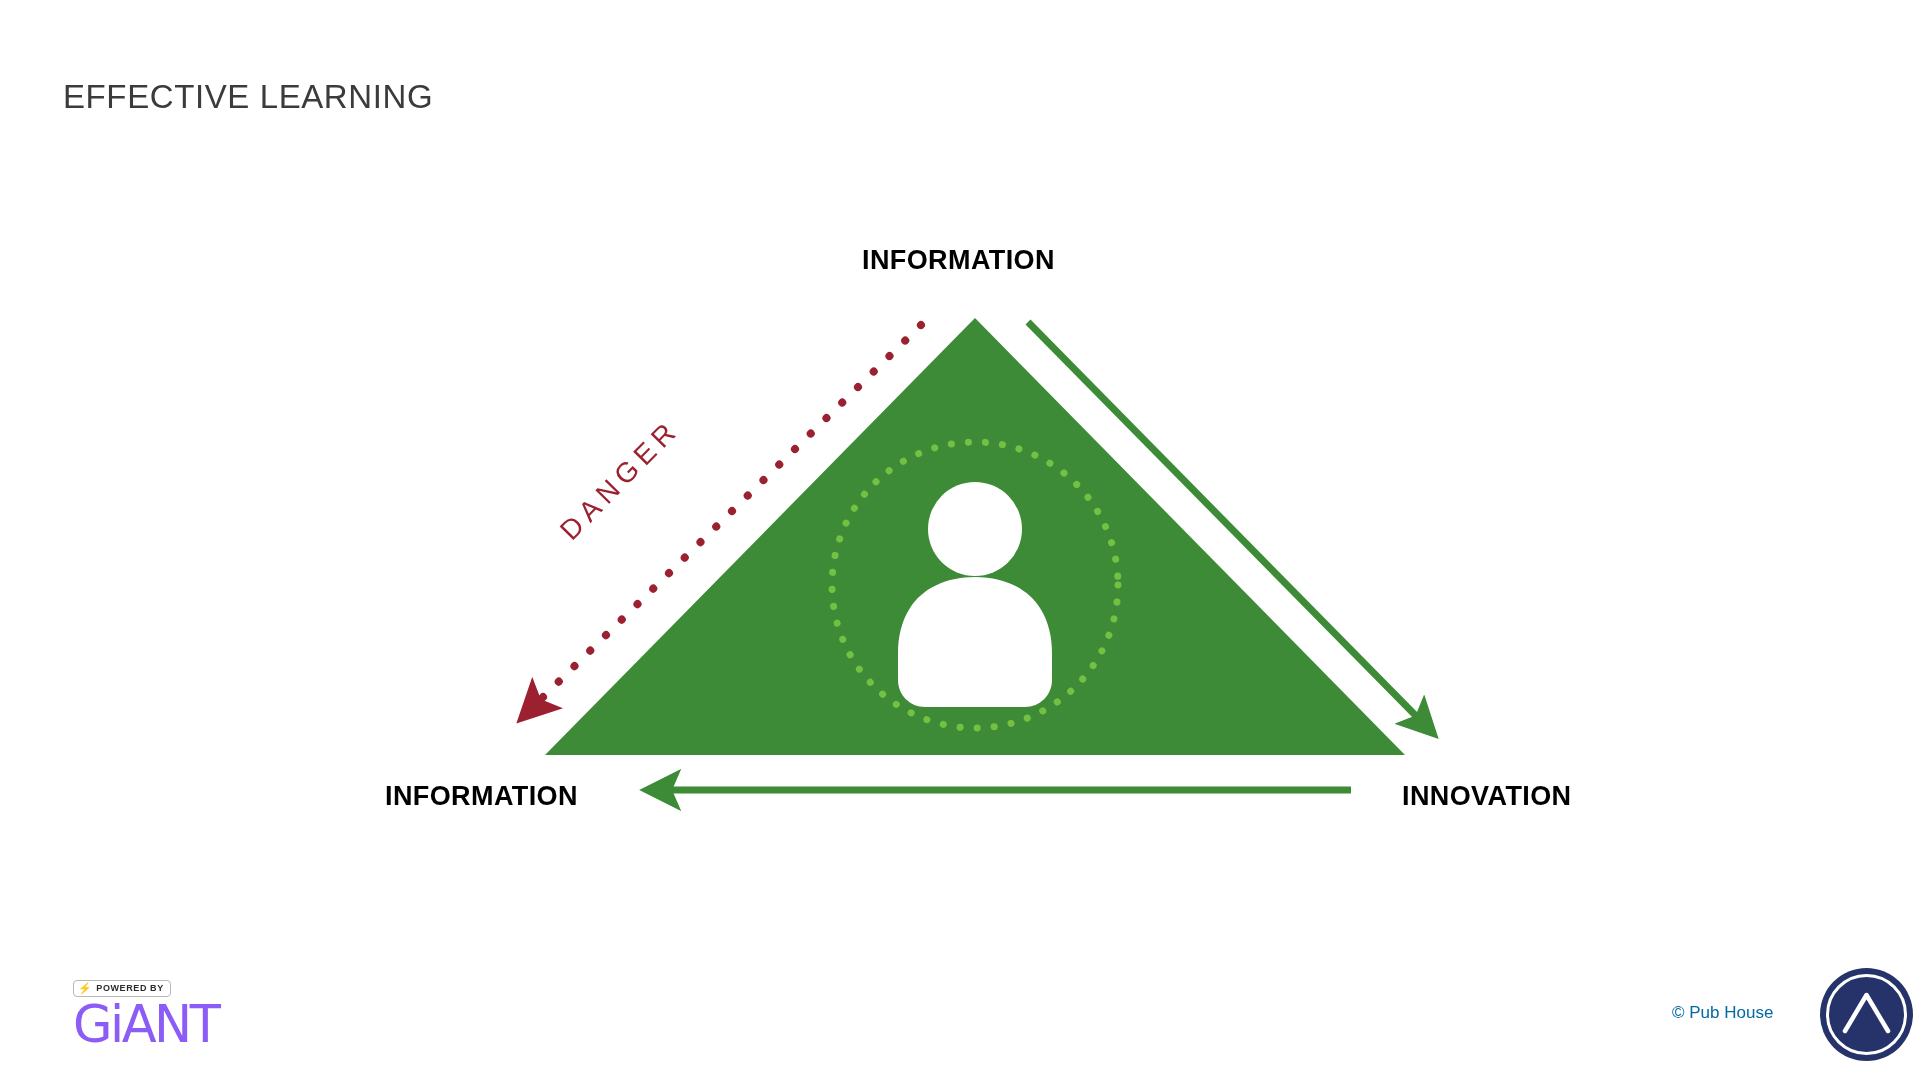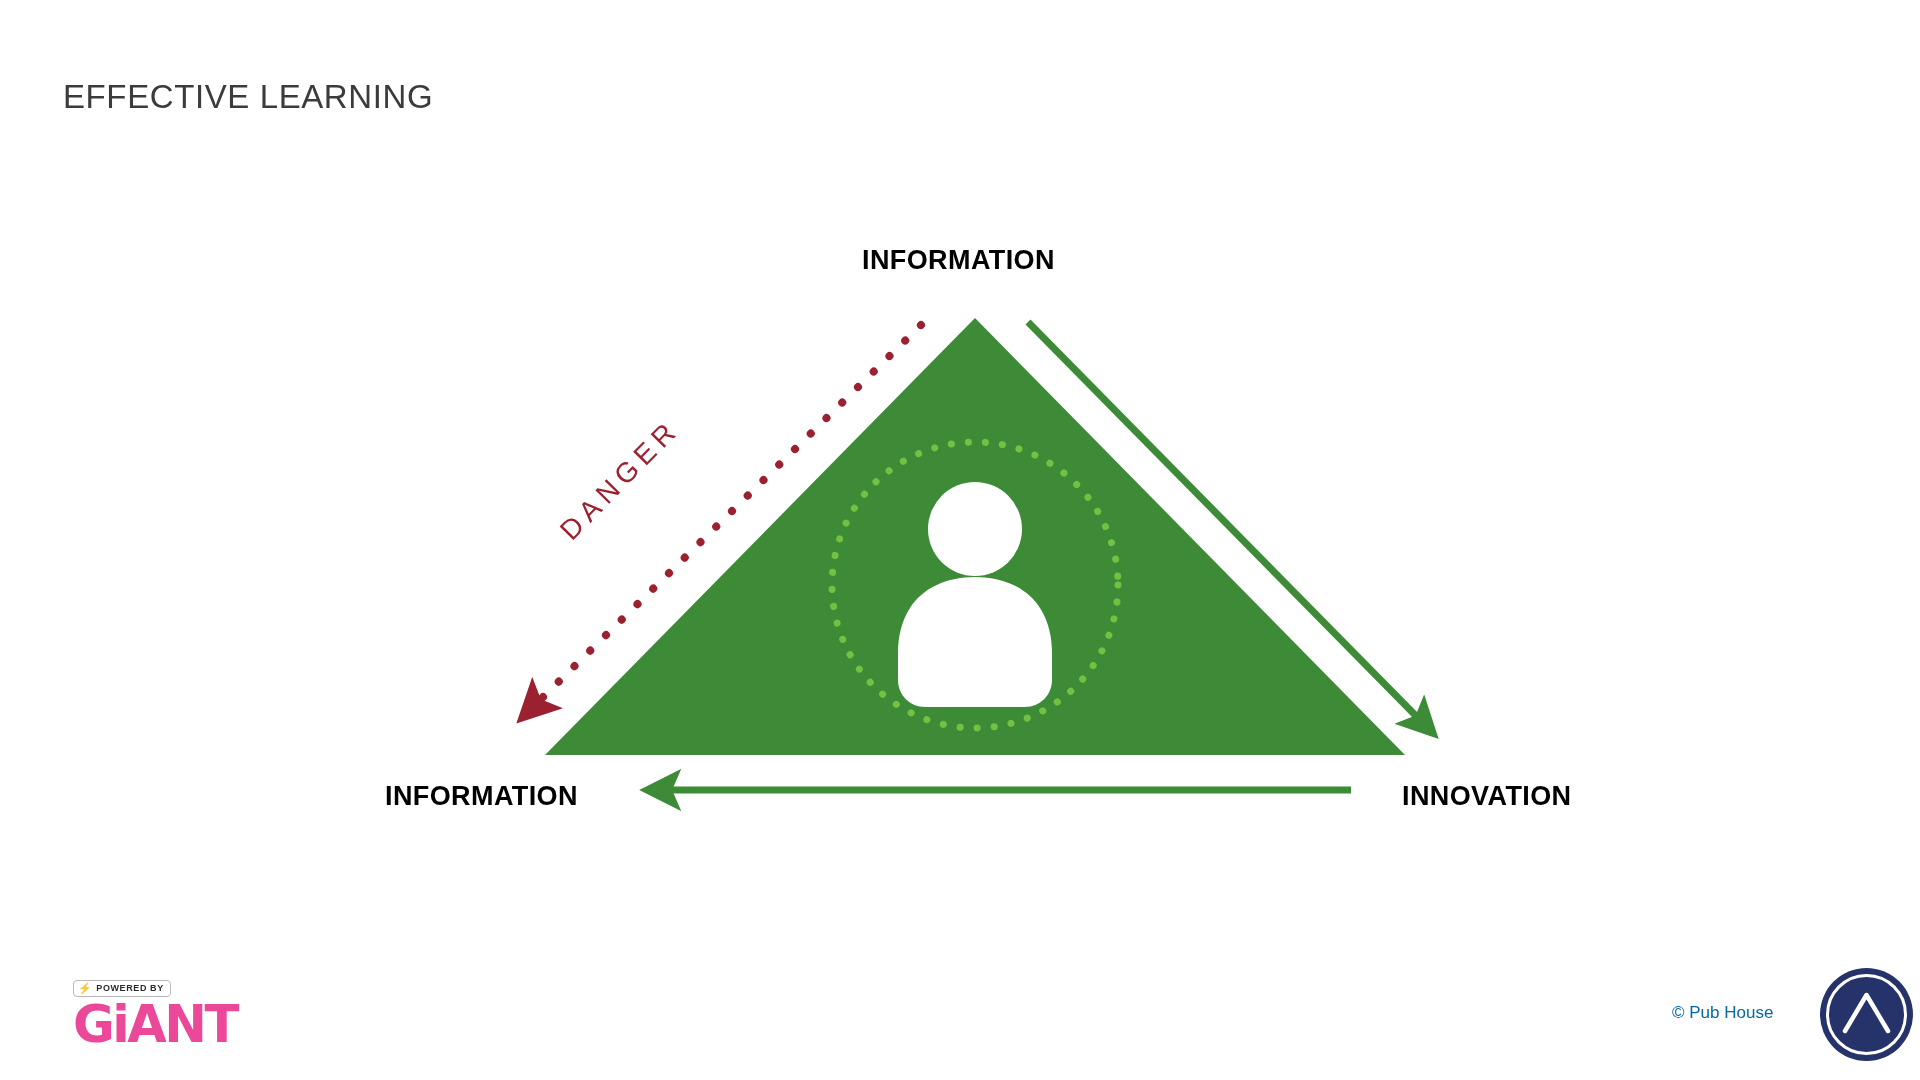--- a/index.html
+++ b/index.html
@@ -45,22 +45,22 @@
   #giant-logo{position:absolute;left:73px;top:978px;width:200px;}
   #powered-by-badge{
     display:inline-flex;align-items:center;gap:4px;
     border:1px solid #b9b9b9;border-radius:4px;
     padding:2px 6px 2px 4px;background:#fff;
     font-size:9px;font-weight:bold;letter-spacing:0.6px;color:#2b2b2b;
     line-height:1;
   }
   #powered-by-bolt{font-size:11px;line-height:1;color:#2b2b2b;}
   #giant-wordmark{
-    margin-top:2px;font-size:51px;font-weight:bold;
-    letter-spacing:-2.5px;color:#ec4899;line-height:1;
+    margin-top:2px;font-size:51px;font-weight:normal;
+    letter-spacing:-2.5px;color:#8b5cf6;line-height:1;
     font-family:"DejaVu Sans", sans-serif;
   }
 
   
   #copyright{
     position:absolute;left:1672px;top:1003px;
     font-size:17px;color:#0369a1;white-space:nowrap;
   }
 
   

